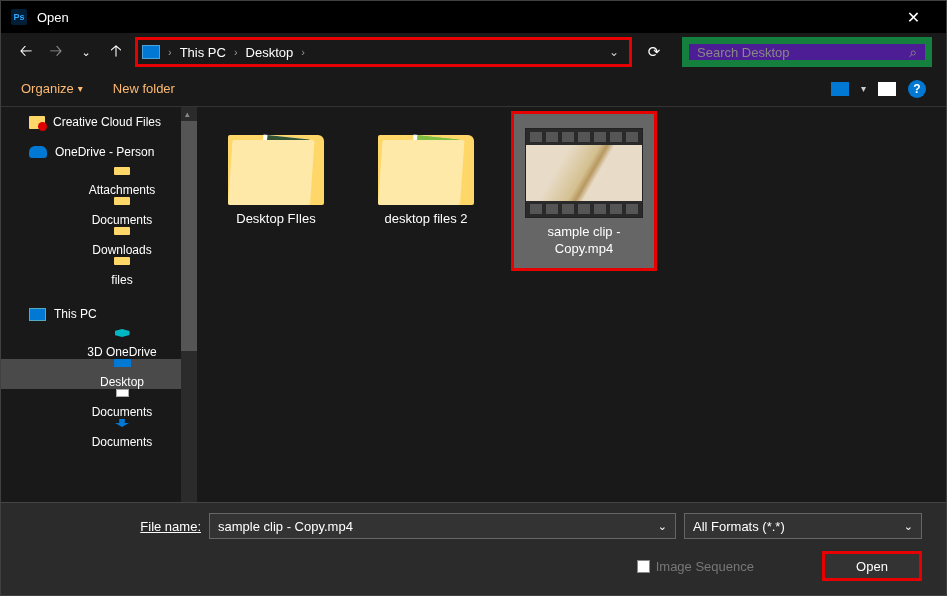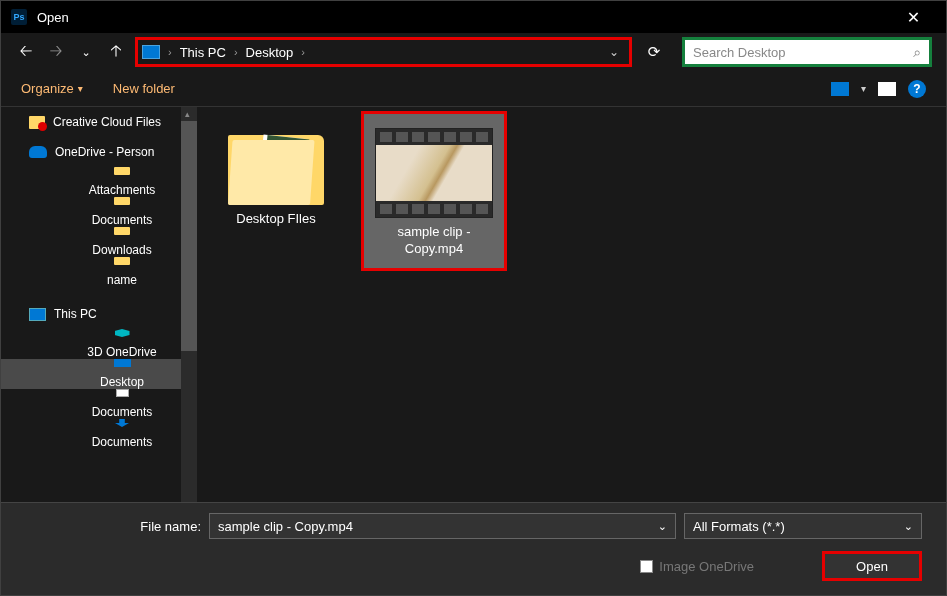--- a/index.html
+++ b/index.html
@@ -10,21 +10,21 @@
     .titlebar .title { margin-left: 10px; font-size: 13px; color: #fff; }
     .titlebar .close { margin-left: auto; width: 45px; text-align: center; font-size: 16px; cursor: pointer; }
     .navbar { height: 38px; display: flex; align-items: center; padding: 0 14px; gap: 8px; }
     .nav-btn { width: 22px; height: 22px; display: flex; align-items: center; justify-content: center; color: #fff; cursor: pointer; font-size: 16px; }
     .breadcrumb-wrap { flex: 1; height: 30px; display: flex; align-items: center; border: 3px solid #e60000; background: #191919; padding: 0 4px; gap: 6px; }
     .pc-icon { width: 18px; height: 14px; background: #0078d4; border: 1px solid #4aa3e0; position: relative; }
     .crumb { color: #fff; font-size: 13px; cursor: pointer; }
     .chev { color: #999; font-size: 11px; padding: 0 2px; }
     .crumb-dd { margin-left: auto; padding: 0 6px; color: #ccc; font-size: 12px;}
     .refresh { width: 28px; text-align: center; font-size: 15px; cursor: pointer; }
-    .search { width: 250px; height: 30px; background: #ffffff; border: 3px solid #15803d; display: flex; align-items: center; padding: 0 8px; color: #888; margin-left: 6px;}
+    .search { width: 250px; height: 30px; background: #4c1d95; border: 7px solid #15803d; display: flex; align-items: center; padding: 0 8px; color: #888; margin-left: 6px;}
     .search .mag { margin-left: auto; font-size: 14px; }
     .toolbar { height: 36px; display: flex; align-items: center; padding: 0 20px; gap: 30px; border-bottom: 1px solid #333;}
     .tool { color: #fdba74; cursor: pointer; font-size: 13px; display:flex; align-items:center; gap:4px;}
     .toolbar-right { margin-left: auto; display: flex; align-items: center; gap: 12px; }
     .view-opt { width: 18px; height: 14px; background: #0078d4; }
     .view-opt2 { width: 18px; height: 14px; background: #fff; }
     .help { width: 18px; height: 18px; background: #0078d4; border-radius: 50%; display: flex; align-items: center; justify-content: center; font-size: 12px; font-weight: bold; }
     .body { flex: 1; display: flex; overflow: hidden; }
     .sidebar { width: 196px; background: #191919; overflow-y: auto; position: relative; }
     .scroll-track { position:absolute; right:0; top:0; width:16px; height:100%; background:#2b2b2b;}
@@ -49,21 +49,21 @@
     .folder-front { position:absolute; width:82px; height:65px; bottom:0; left:0; background:#ffe9a8; border-radius:2px; transform:skewX(-4deg); transform-origin:bottom left;}
     .folder-thumb { position:absolute; width:42px; height:66px; right:18px; bottom:2px; background:#335533; transform:rotate(6deg); box-shadow: -4px 0 0 #fff;}
     .folder-thumb.t2 { background: linear-gradient(#7fbd3f, #8c4, #fff 70%, #c33 80%);}
     .video-ico { width: 118px; height: 90px; background:#3a3a3a; border:1px solid #222; position:relative; display:flex; flex-direction:column;}
     .video-strip { height:16px; background:#2a2a2a; display:flex; gap:4px; padding:3px 4px;}
     .video-strip span{ flex:1; background:#555;}
     .video-thumb { flex:1; background: linear-gradient(120deg,#e8dcc8 30%, #d4c090 50%, #b89860 55%, #e8dcc8 60%);}
     .item-label { color: #fff; text-align: center; font-size: 13px; line-height: 1.3; }
     .footer { background: #2b2b2b; padding: 10px 24px 14px; display: flex; flex-direction: column; gap: 12px; border-top:1px solid #444;}
     .row1 { display: flex; align-items: center; gap: 8px; }
-    .fname-label { width: 176px; text-align: right; color: #fff; font-size: 13px; }
+    .fname-label { width: 176px; text-align: right; color: #fff; font-size: 13px; text-decoration: underline; }
     .fname-input { flex: 1; height: 26px; background: #333; border: 1px solid #666; color: #fff; padding: 0 8px; font-size: 13px; display:flex; align-items:center; }
     .fname-input .dd { margin-left:auto; font-size:11px;}
     .format-sel { width: 238px; height: 26px; background: #333; border: 1px solid #666; color: #fff; padding: 0 8px; display: flex; align-items: center; font-size: 13px;}
     .format-sel .dd {margin-left:auto; font-size:11px;}
     .row2 { display: flex; align-items: center; gap: 8px; justify-content: flex-end;}
     .imgseq { display:flex; align-items:center; gap:6px; color:#777; margin-right:60px; font-size:13px;}
     .chk { width:13px; height:13px; border:1px solid #888; background:#fff;}
     .btn { width: 100px; height: 26px; border: 1px solid #888; background: #333; color: #fff; display: flex; align-items: center; justify-content: center; font-size: 13px; cursor: pointer; }
     .btn.primary { border: 3px solid #e60000; height: 30px; }
   </style>
@@ -134,21 +134,21 @@
           <div class="node l2">
             <div class="fold-ico"></div>
             <span>Documents</span>
           </div>
           <div class="node l2">
             <div class="fold-ico"></div>
             <span>Downloads</span>
           </div>
           <div class="node l2">
             <div class="fold-ico"></div>
-            <span>name</span>
+            <span>files</span>
           </div>
           <div style="height: 12px;"></div>
           <div class="node">
             <div class="thispc-ico"></div>
             <span>This PC</span>
           </div>
           <div class="node l2">
             <div class="obj3d-ico"></div>
             <span>3D OneDrive</span>
           </div>
@@ -168,20 +168,28 @@
     </div>
     <div class="files" id="files">
         <div class="item">
           <div class="folder-ico">
             <div class="folder-back"></div>
             <div class="folder-thumb "></div>
             <div class="folder-front"></div>
           </div>
           <div class="item-label">Desktop FIles</div>
         </div>
+        <div class="item">
+          <div class="folder-ico">
+            <div class="folder-back"></div>
+            <div class="folder-thumb t2"></div>
+            <div class="folder-front"></div>
+          </div>
+          <div class="item-label">desktop files 2</div>
+        </div>
         <div class="item selected">
           <div class="video-ico">
             <div class="video-strip">
               <span></span>
               <span></span>
               <span></span>
               <span></span>
               <span></span>
               <span></span>
               <span></span>
@@ -210,18 +218,18 @@
           <span class="dd">⌄</span>
       </div>
       <div class="format-sel">
         <span>All Formats (*.*)</span>
           <span class="dd">⌄</span>
       </div>
     </div>
     <div class="row2">
       <div class="imgseq">
         <div class="chk"></div>
-        <span>Image OneDrive</span>
+        <span>Image Sequence</span>
       </div>
       <div class="btn primary">Open</div>
     </div>
   </div>
 </div>
 
 </body></html>

